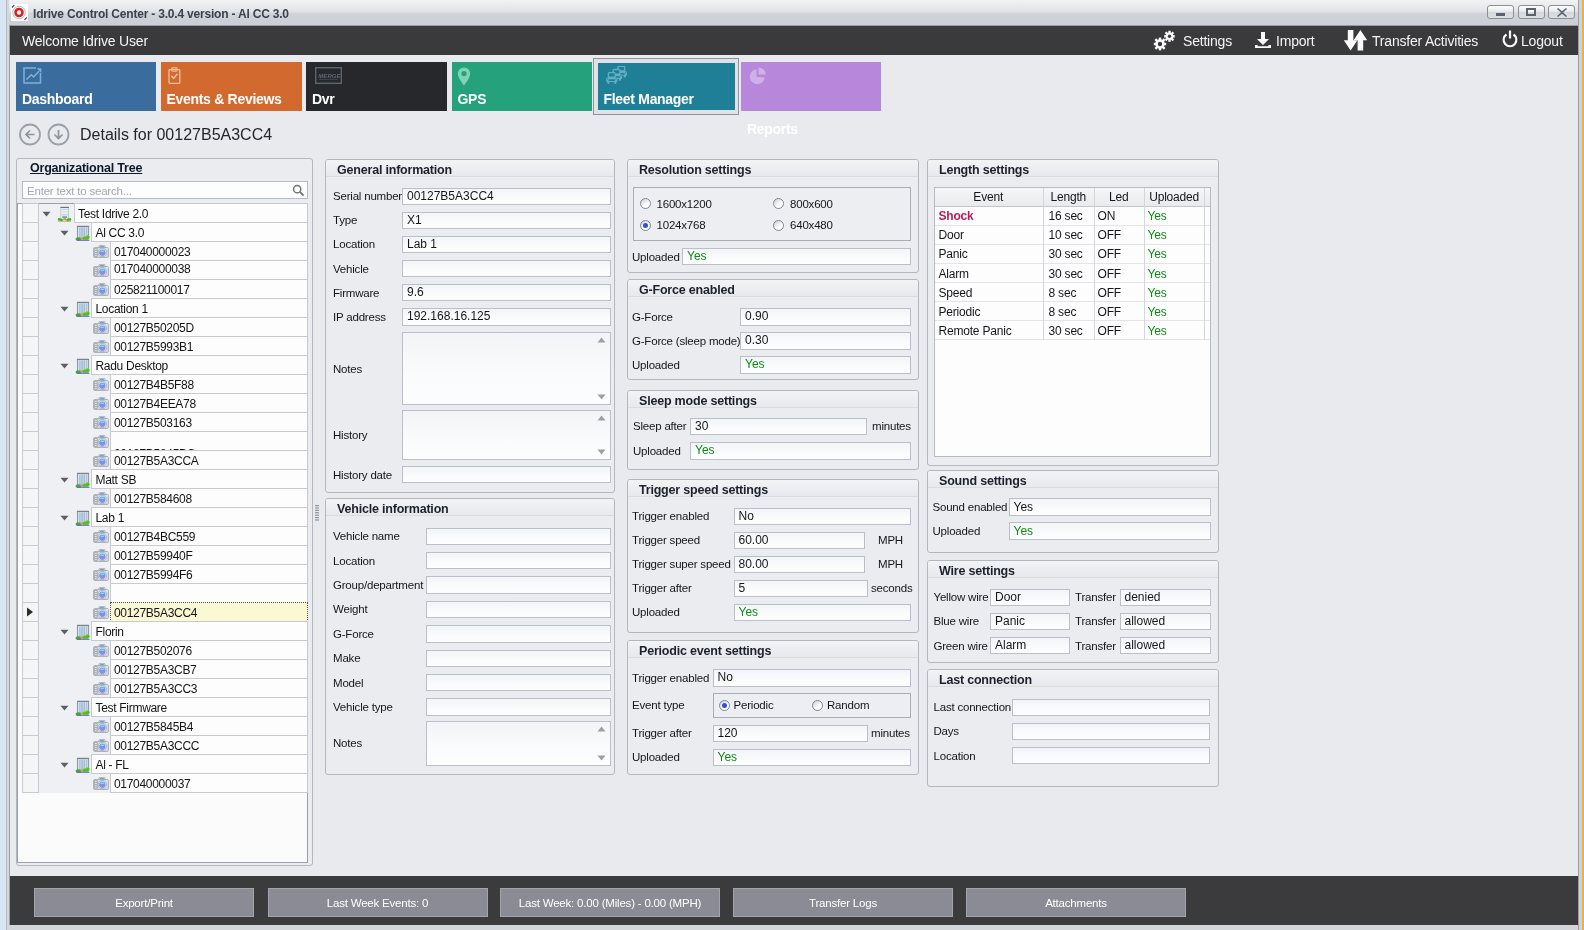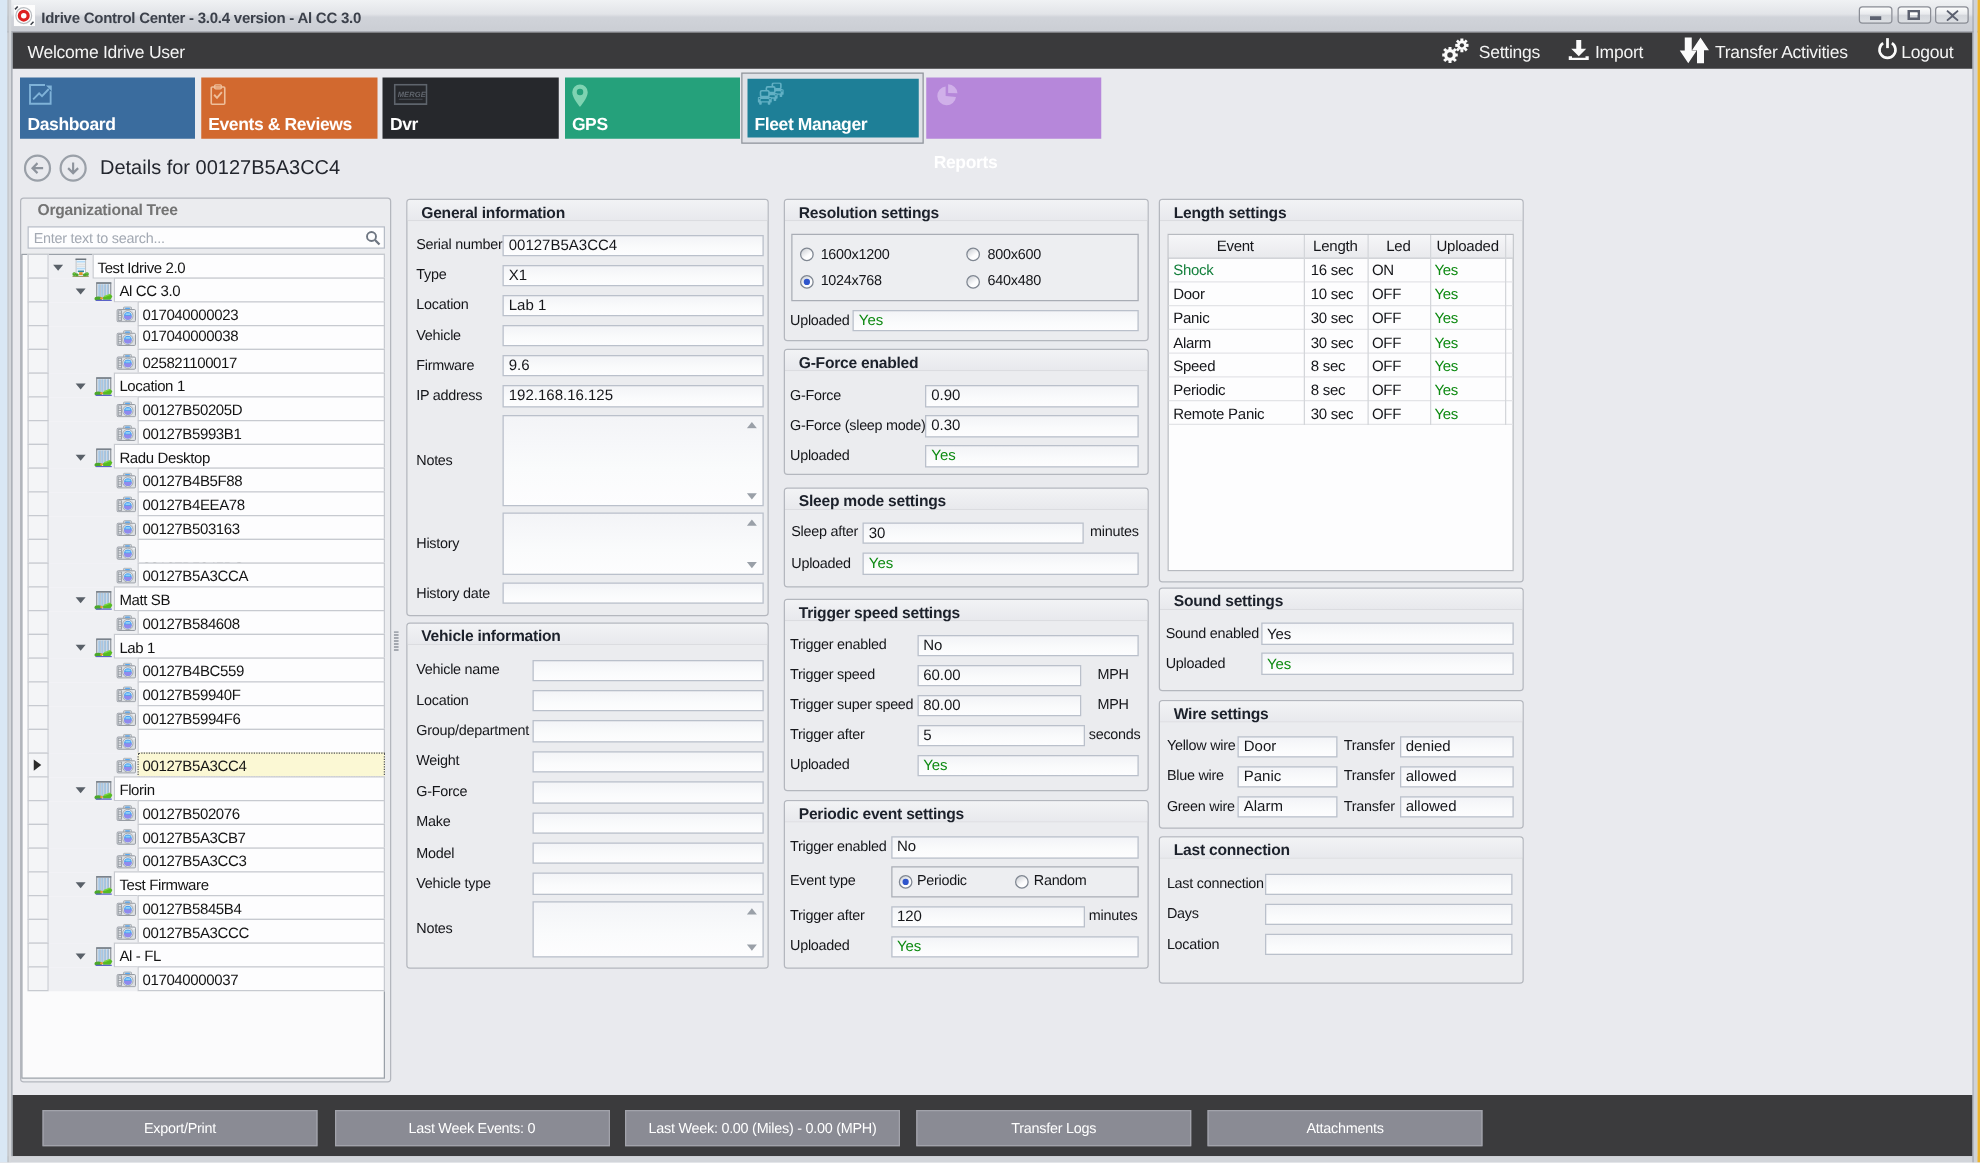--- a/index.html
+++ b/index.html
@@ -1,19 +1,19 @@
 <!DOCTYPE html>
 <html><head><meta charset="utf-8">
 <style>
 *{margin:0;padding:0;box-sizing:border-box;}
 html,body{width:1584px;height:930px;overflow:hidden;}
 body{font-family:"Liberation Sans",sans-serif;background:#e9eaee;position:relative;}
 .abs{position:absolute;}
 .panel{position:absolute;border:1px solid #b4b7be;border-radius:3px;background:#ebecef;}
-.phead{position:absolute;font-weight:bold;font-size:12.5px;color:#737373;letter-spacing:-0.2px;white-space:nowrap;}
+.phead{position:absolute;font-weight:bold;font-size:12.5px;color:#0f172a;letter-spacing:-0.2px;white-space:nowrap;text-decoration:underline;}
 .inp{position:absolute;background:linear-gradient(#f3f4f7,#fafbfc 60%,#fdfdfe);border:1px solid #bac0cb;font-size:12px;color:#15161a;white-space:nowrap;overflow:hidden;}
 .green{color:#0e8a12;}
 .tabtxt{position:absolute;font-weight:bold;font-size:14px;color:#fff;letter-spacing:-0.3px;white-space:nowrap;}
 .mitem{position:absolute;font-size:14px;color:#f4f4f4;letter-spacing:-0.2px;white-space:nowrap;height:18px;line-height:18px;}
 .ttext{position:absolute;font-size:12px;color:#141414;letter-spacing:-0.3px;white-space:nowrap;}
 </style></head>
 <body>
 
 <div class="abs" style="left:0;top:0;width:1584px;height:26px;background:linear-gradient(#f0f2f4,#e2e4e8 45%,#d0d3d9 55%,#cbced4);border-bottom:1px solid #979ba3;"></div>
 <svg class="abs" style="left:11px;top:4px" width="17" height="17" viewBox="0 0 17 17">
@@ -1007,21 +1007,21 @@
 <div class="panel" style="left:927px;top:159px;width:292px;height:307px;"></div>
 <div class="abs" style="left:928px;top:160px;width:290px;height:17px;background:linear-gradient(#f2f3f5,#e8e9ed);border-bottom:1px solid #dbdce0;border-radius:2px 2px 0 0;"></div>
 <div class="abs" style="left:939px;top:160.5px;height:18px;line-height:18px;font-size:12.5px;color:#1c212b;font-weight:bold;letter-spacing:-0.2px;white-space:nowrap;">Length settings</div>
 <div class="abs" style="left:933.5px;top:186.5px;width:277px;height:270px;background:#fdfdfe;border:1px solid #b7bac0;"></div>
 <div class="abs" style="left:934.5px;top:187.5px;width:275px;height:19px;background:linear-gradient(#f6f6f8,#e9eaed);border-bottom:1px solid #c3c6cb;"></div>
 <div class="abs" style="left:988.2px;top:188px;height:18px;line-height:18px;font-size:12px;color:#15161a;font-weight:normal;letter-spacing:-0.2px;white-space:nowrap;transform:translateX(-50%);">Event</div>
 <div class="abs" style="left:1068.25px;top:188px;height:18px;line-height:18px;font-size:12px;color:#15161a;font-weight:normal;letter-spacing:-0.2px;white-space:nowrap;transform:translateX(-50%);">Length</div>
 <div class="abs" style="left:1118.7px;top:188px;height:18px;line-height:18px;font-size:12px;color:#15161a;font-weight:normal;letter-spacing:-0.2px;white-space:nowrap;transform:translateX(-50%);">Led</div>
 <div class="abs" style="left:1174.1px;top:188px;height:18px;line-height:18px;font-size:12px;color:#15161a;font-weight:normal;letter-spacing:-0.2px;white-space:nowrap;transform:translateX(-50%);">Uploaded</div>
 <div class="abs" style="left:934.5px;top:206.5px;width:275px;height:19.14px;border-bottom:1px solid #e3e4e7;"></div>
-<div class="abs" style="left:938.5px;top:207.1px;height:18px;line-height:18px;font-size:12px;color:#15803d;font-weight:normal;letter-spacing:-0.2px;white-space:nowrap;">Shock</div>
+<div class="abs" style="left:938.5px;top:207.1px;height:18px;line-height:18px;font-size:12px;color:#be185d;font-weight:bold;letter-spacing:-0.2px;white-space:nowrap;">Shock</div>
 <div class="abs" style="left:1048.5px;top:207.1px;height:18px;line-height:18px;font-size:12px;color:#15161a;font-weight:normal;letter-spacing:-0.2px;white-space:nowrap;">16 sec</div>
 <div class="abs" style="left:1097.5px;top:207.1px;height:18px;line-height:18px;font-size:12px;color:#15161a;font-weight:normal;letter-spacing:-0.2px;white-space:nowrap;">ON</div>
 <div class="abs" style="left:1147.5px;top:207.1px;height:18px;line-height:18px;font-size:12px;color:#0e8a12;font-weight:normal;letter-spacing:-0.2px;white-space:nowrap;">Yes</div>
 <div class="abs" style="left:934.5px;top:225.64px;width:275px;height:19.14px;border-bottom:1px solid #e3e4e7;"></div>
 <div class="abs" style="left:938.5px;top:226.24px;height:18px;line-height:18px;font-size:12px;color:#15161a;font-weight:normal;letter-spacing:-0.2px;white-space:nowrap;">Door</div>
 <div class="abs" style="left:1048.5px;top:226.24px;height:18px;line-height:18px;font-size:12px;color:#15161a;font-weight:normal;letter-spacing:-0.2px;white-space:nowrap;">10 sec</div>
 <div class="abs" style="left:1097.5px;top:226.24px;height:18px;line-height:18px;font-size:12px;color:#15161a;font-weight:normal;letter-spacing:-0.2px;white-space:nowrap;">OFF</div>
 <div class="abs" style="left:1147.5px;top:226.24px;height:18px;line-height:18px;font-size:12px;color:#0e8a12;font-weight:normal;letter-spacing:-0.2px;white-space:nowrap;">Yes</div>
 <div class="abs" style="left:934.5px;top:244.78px;width:275px;height:19.14px;border-bottom:1px solid #e3e4e7;"></div>
 <div class="abs" style="left:938.5px;top:245.38px;height:18px;line-height:18px;font-size:12px;color:#15161a;font-weight:normal;letter-spacing:-0.2px;white-space:nowrap;">Panic</div>

